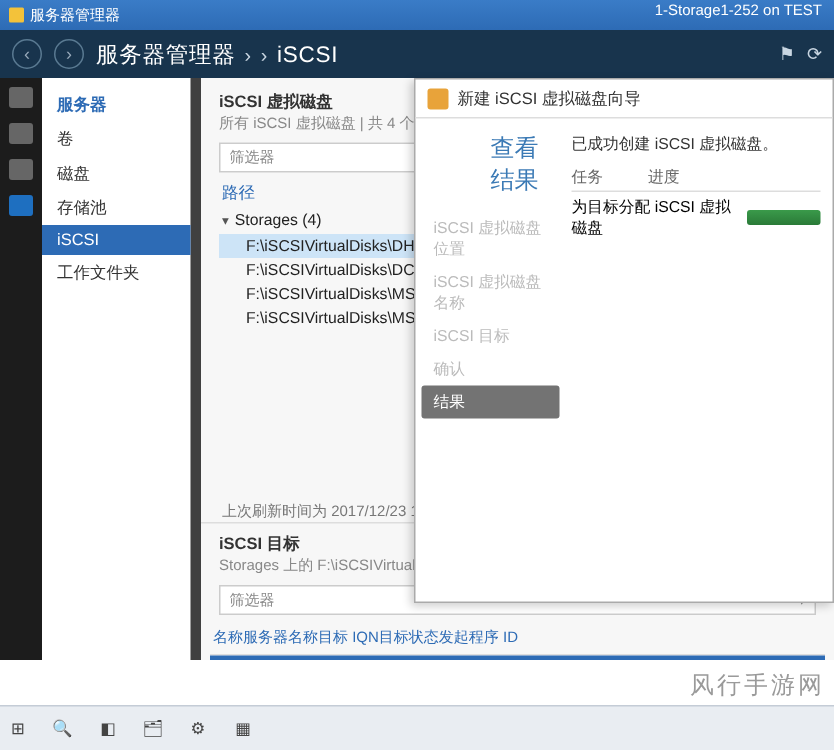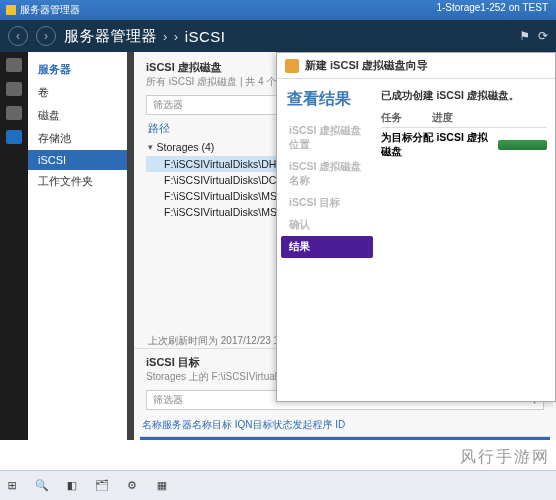--- a/index.html
+++ b/index.html
@@ -98,32 +98,31 @@
   }
   .data-row {
     background:#2d6bb5; color:#fff; font-size:9.5px; padding:3px 4px;
     white-space:nowrap; overflow:hidden;
   }
   
   .wizard {
     position:absolute; top:52px; left:276px; width:280px; height:350px;
     background:#fff; border:1px solid #aaa; box-shadow:-2px 2px 6px rgba(0,0,0,.2);
     z-index:5;
-    font-weight:bold;
   }
   .wizard-head {
     height:26px; border-bottom:1px solid #ddd; display:flex; align-items:center;
     padding:0 8px; font-size:11px; color:#333; gap:6px;
   }
   .wizard-head .wicon { width:14px;height:14px;background:#e8a33a;border-radius:2px; }
   .wizard-body { display:flex; height:calc(100% - 26px); }
   .wizard-left { width:100px; padding:10px 4px; }
-  .wizard-title { font-size:16px; color:#3b7ab5; padding:0 0 10px 6px; }
+  .wizard-title { font-size:16px; color:#3b7ab5; padding:0 0 10px 6px;margin-left:40px; }
   .wstep { font-size:10.5px; color:#bbb; padding:4px 8px; border-radius:2px; }
-  .wstep.sel { background:#4c1d95; color:#fff; }
+  .wstep.sel { background:#737373; color:#fff; }
   .wizard-right { flex:1; padding:10px 8px 0 4px; font-size:10.5px; }
   .result-msg { color:#333; margin-bottom:8px; }
   .result-cols { display:flex; gap:30px; color:#666; border-bottom:1px solid #ddd; padding-bottom:2px; }
   .result-row { display:flex; align-items:center; gap:6px; padding:3px 0; }
   .result-row .bar { width:56px; height:10px; background:linear-gradient(#3a9a4a,#2a7a38); border-radius:2px; margin-left:auto; }
   .taskbar {
     position:absolute; left:0; right:0; bottom:0; height:30px;
     background:#e9edf2; border-top:1px solid #c4ccd6; display:flex; align-items:center;
     padding:0 4px; gap:14px; z-index:2;
   }

